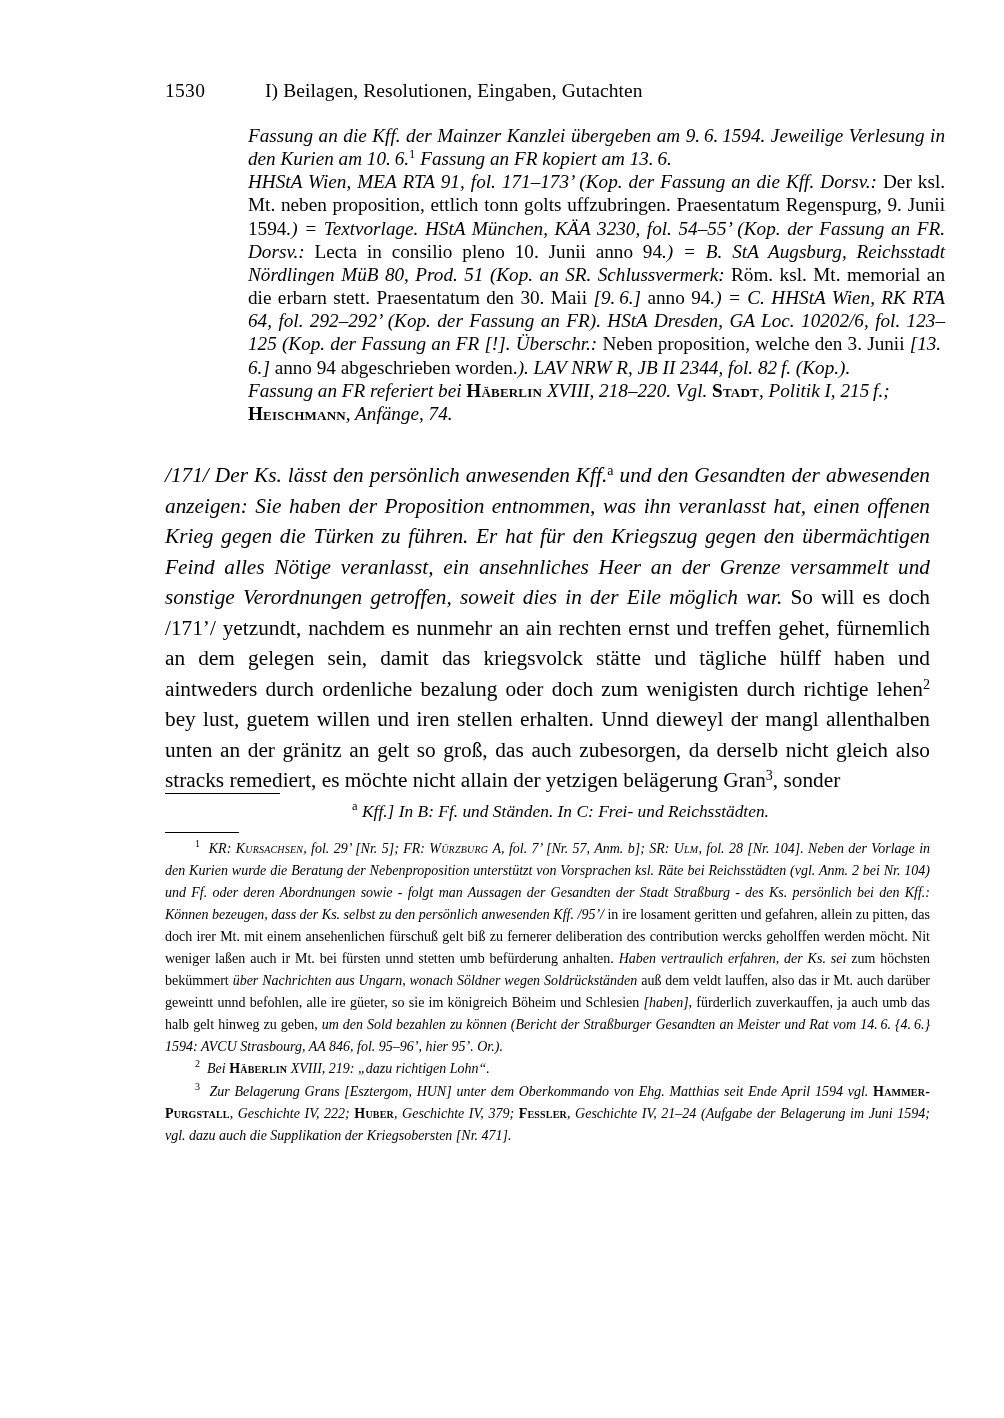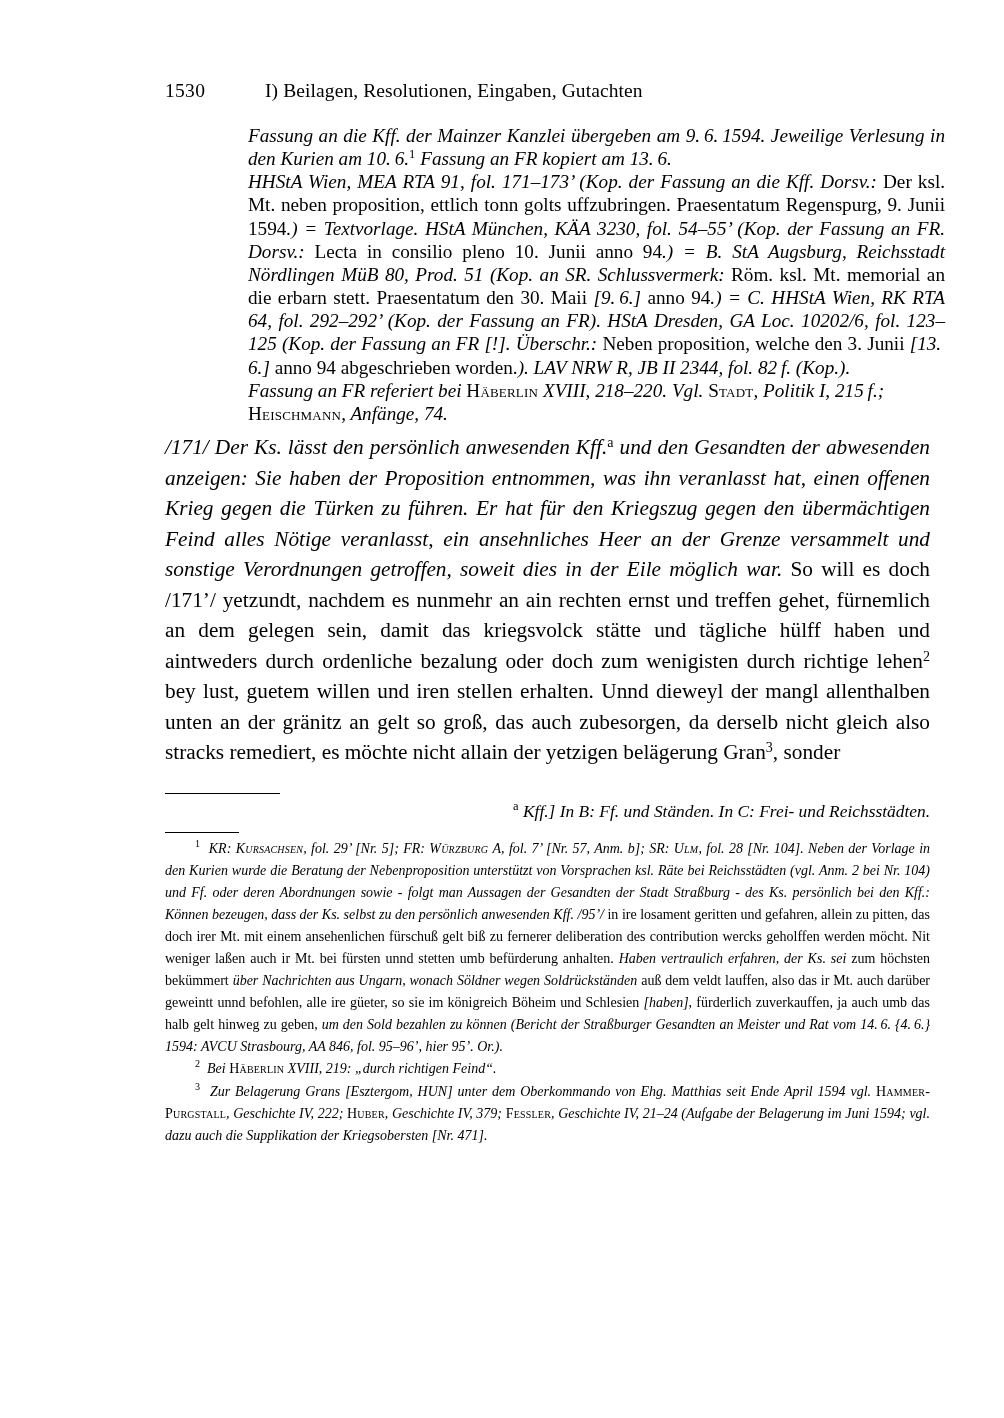--- a/index.html
+++ b/index.html
@@ -63,36 +63,36 @@
     font-size: 19.2px;
     line-height: 23.15px;
     margin-left: 16px;
   }
   #apparatus-block p { text-align: justify; }
   #apparatus-block p:last-child { text-align: left; }
 
   
   #main-text-block {
     left: 155px;
-    top: 432px;
+    top: 460px;
     width: 765px;
     font-size: 21.3px;
     line-height: 30.5px;
   }
   #main-text-block p { text-align: justify; }
 
   
   #variant-note-block {
     left: 155px;
     top: 800px;
     width: 765px;
     font-size: 17.4px;
     line-height: 22px;
   }
-  #variant-note-block p { text-indent: 26px; text-align: right; }
+  #variant-note-block p { text-indent: 26px; text-align: center; }
 
   
   #footnotes-block {
     left: 155px;
     top: 838px;
     width: 765px;
     font-size: 14px;
     line-height: 22.05px;
   }
   #footnotes-block .fn { text-align: justify; }
@@ -108,20 +108,21 @@
   #variant-rule { left: 155px; top: 793px; width: 115px; }
   #footnote-rule { left: 155px; top: 832px; width: 74px; }
 
   
   i, .it { font-style: italic; }
   .rm { font-style: normal; }
   .sc {
     font-variant: small-caps;
     font-style: normal;
     letter-spacing: 0.2px;
+    font-weight: bold;
   }
   .sc-it {
     font-variant: small-caps;
     font-style: italic;
     letter-spacing: 0.2px;
   }
   sup {
     font-size: 0.66em;
     line-height: 0;
     vertical-align: 0.52em;
@@ -161,18 +162,18 @@
   <div class="block" id="variant-note-block">
     <p><span class="fnmark">a</span> <i>Kff.] In B: Ff. und Ständen. In C: Frei- und Reichsstädten.</i></p>
   </div>
 
   <div class="rule" id="footnote-rule"></div>
 
   <div class="block" id="footnotes-block">
 
     <p class="fn fn-indent"><span class="fnmark">1</span>&nbsp; <i>KR:</i> <span class="sc-it">Kursachsen</span><i>, fol. 29’ [Nr. 5]; FR:</i> <span class="sc-it">Würzburg</span> <i>A, fol. 7’ [Nr. 57, Anm. b]; SR:</i> <span class="sc-it">Ulm</span><i>, fol. 28 [Nr. 104]. Neben der Vorlage in den Kurien wurde die Beratung der Nebenproposition unterstützt von Vorsprachen ksl. Räte bei Reichsstädten (vgl. Anm. 2 bei Nr. 104) und Ff. oder deren Abordnungen sowie - folgt man Aussagen der Gesandten der Stadt Straßburg - des Ks. persönlich bei den Kff.: Können bezeugen, dass der Ks. selbst zu den persönlich anwesenden Kff. /95’/</i> in ire losament geritten und gefahren, allein zu pitten, das doch irer Mt. mit einem ansehenlichen fürschuß gelt biß zu fernerer deliberation des contribution wercks geholffen werden möcht. Nit weniger laßen auch ir Mt. bei fürsten unnd stetten umb befürderung anhalten. <i>Haben vertraulich erfahren, der Ks. sei</i> zum höchsten bekümmert <i>über Nachrichten aus Ungarn, wonach Söldner wegen Soldrückständen</i> auß dem veldt lauffen, also das ir Mt. auch darüber geweintt unnd befohlen, alle ire güeter, so sie im königreich Böheim und Schlesien <i>[haben]</i>, fürderlich zuverkauffen, ja auch umb das halb gelt hinweg zu geben, <i>um den Sold bezahlen zu können (Bericht der Straßburger Gesandten an Meister und Rat vom 14. 6. {4. 6.} 1594: AVCU Strasbourg, AA 846, fol. 95–96’, hier 95’. Or.).</i></p>
 
-    <p class="fn fn-indent"><span class="fnmark">2</span>&nbsp; <i>Bei</i> <span class="sc">Häberlin</span> <i>XVIII, 219: „durch richtigen Feind“.</i></p>
+    <p class="fn fn-indent"><span class="fnmark">2</span>&nbsp; <i>Bei</i> <span class="sc">Häberlin</span> <i>XVIII, 219: „dazu richtigen Lohn“.</i></p>
 
     <p class="fn fn-indent"><span class="fnmark">3</span>&nbsp; <i>Zur Belagerung Grans [Esztergom, HUN] unter dem Oberkommando von Ehg. Matthias seit Ende April 1594 vgl.</i> <span class="sc">Hammer-Purgstall</span><i>, Geschichte IV, 222;</i> <span class="sc">Huber</span><i>, Geschichte IV, 379;</i> <span class="sc">Fessler</span><i>, Geschichte IV, 21–24 (Aufgabe der Belagerung im Juni 1594; vgl. dazu auch die Supplikation der Kriegsobersten [Nr. 471].</i></p>
   </div>
 
 </div>
 
 </body></html>

